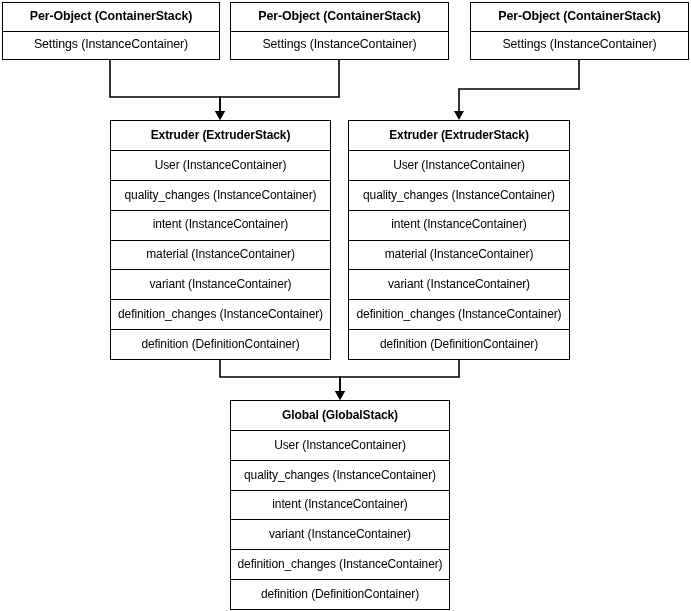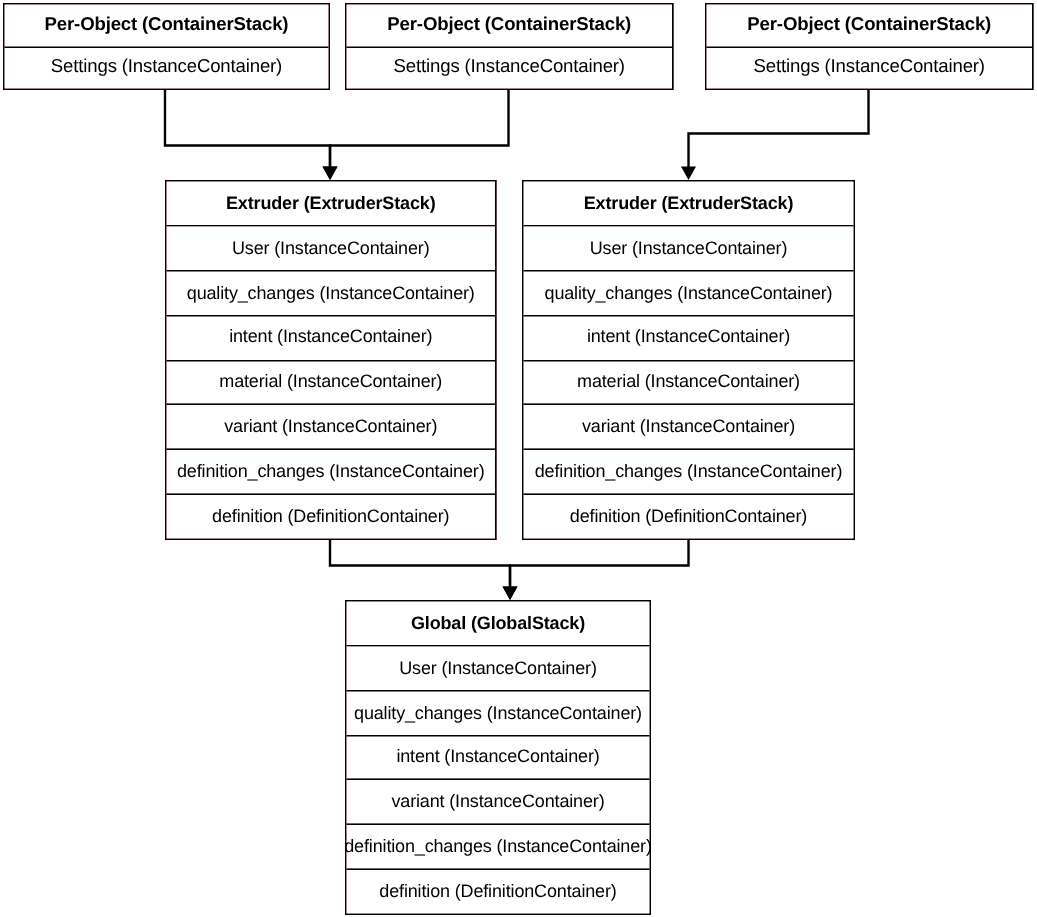--- a/index.html
+++ b/index.html
@@ -28,21 +28,21 @@
     left: 0;
     top: 0;
     width: 691px;
     height: 611px;
     pointer-events: none;
   }
   .node {
     position: absolute;
     box-sizing: border-box;
     border: 1.6px solid #000000;
-    background: #7f1d1d;
+    background: #8b5cf6;
     display: flex;
     flex-direction: column;
   }
   .node .row {
     box-sizing: border-box;
     flex: 1 1 auto;
     display: flex;
     align-items: center;
     justify-content: center;
     text-align: center;
@@ -114,21 +114,21 @@
     <div class="node" style="left: 348px; top: 120px; width: 222px; height: 240px; border-color: rgb(0, 0, 0);">
       <div class="row header">Extruder (ExtruderStack)</div>
       <div class="row item">User (InstanceContainer)</div>
       <div class="row item">quality_changes (InstanceContainer)</div>
       <div class="row item">intent (InstanceContainer)</div>
       <div class="row item">material (InstanceContainer)</div>
       <div class="row item">variant (InstanceContainer)</div>
       <div class="row item">definition_changes (InstanceContainer)</div>
       <div class="row item">definition (DefinitionContainer)</div>
     </div>
-    <div class="node" style="left: 230px; top: 400px; width: 204px; height: 210px; border-color: rgb(0, 0, 0);">
+    <div class="node" style="left: 230px; top: 400px; width: 220px; height: 210px; border-color: rgb(0, 0, 0);">
       <div class="row header">Global (GlobalStack)</div>
       <div class="row item">User (InstanceContainer)</div>
       <div class="row item">quality_changes (InstanceContainer)</div>
       <div class="row item">intent (InstanceContainer)</div>
       <div class="row item">variant (InstanceContainer)</div>
       <div class="row item">definition_changes (InstanceContainer)</div>
       <div class="row item">definition (DefinitionContainer)</div>
     </div>
   </div>
 

